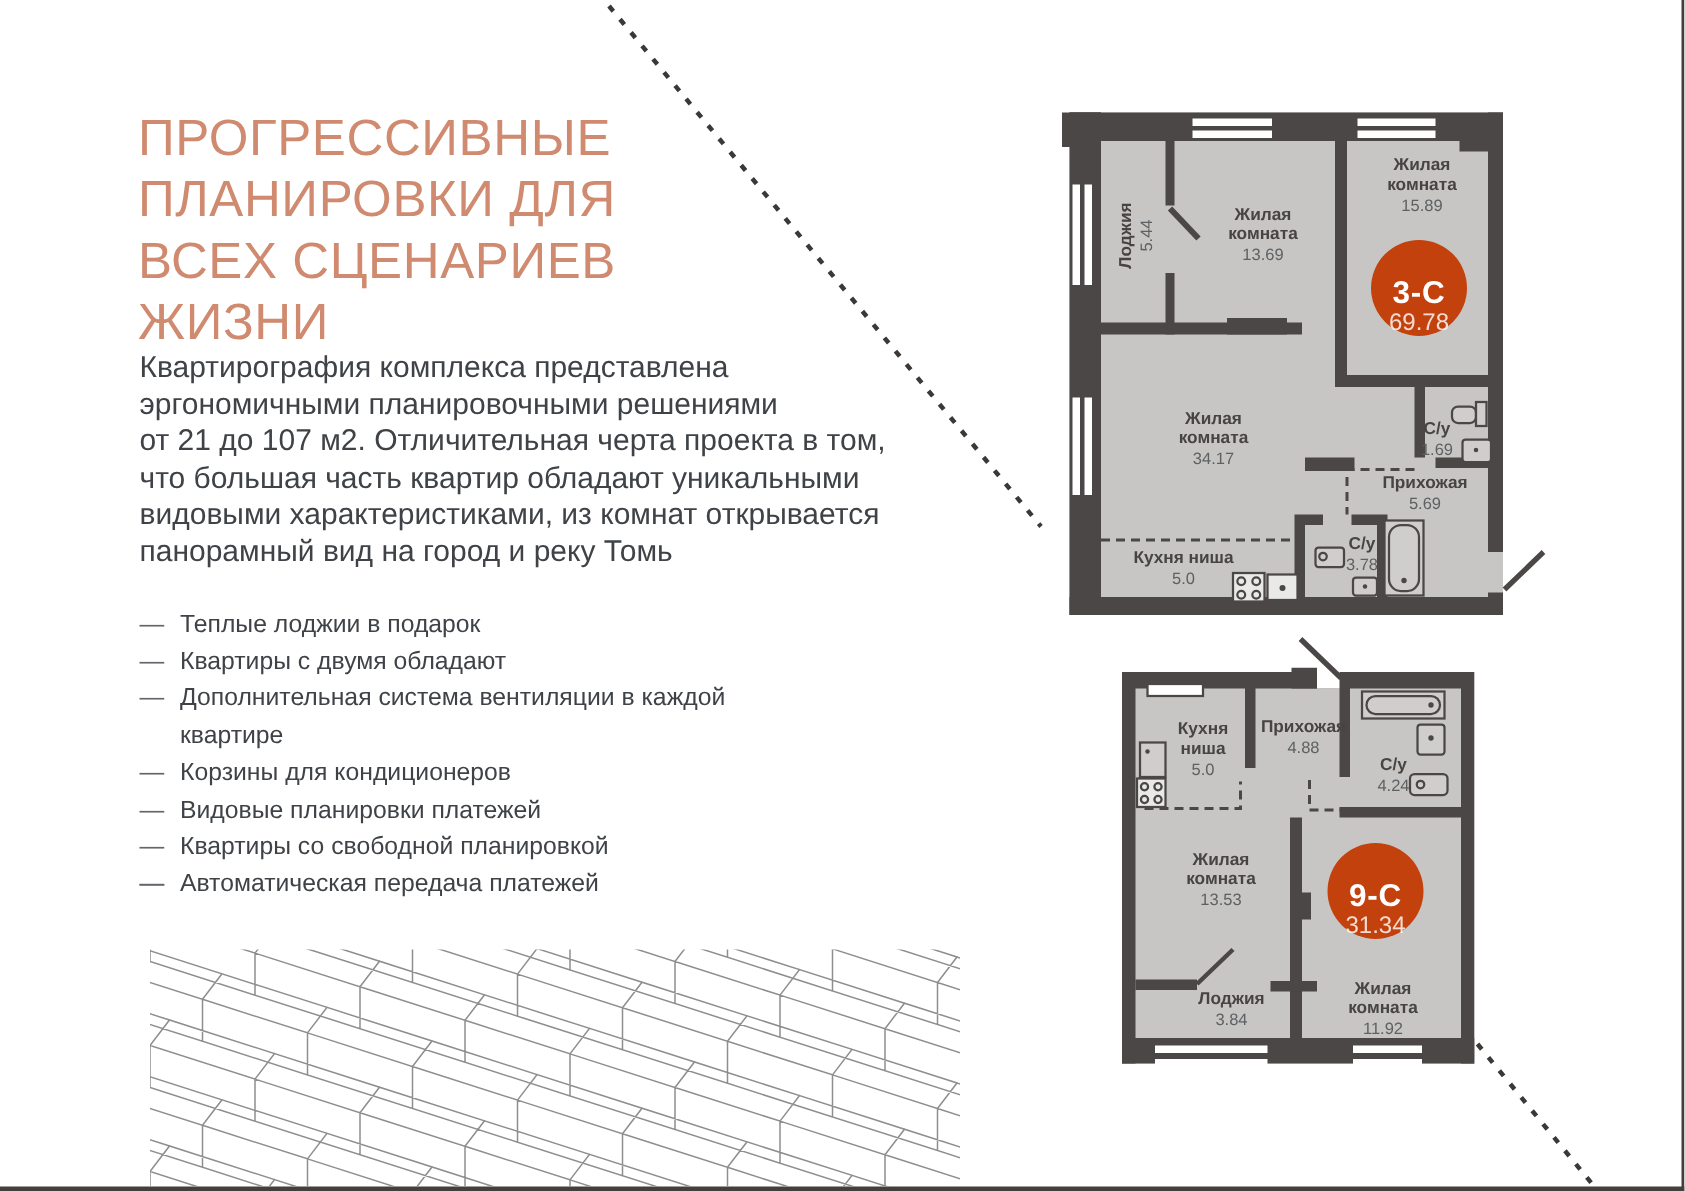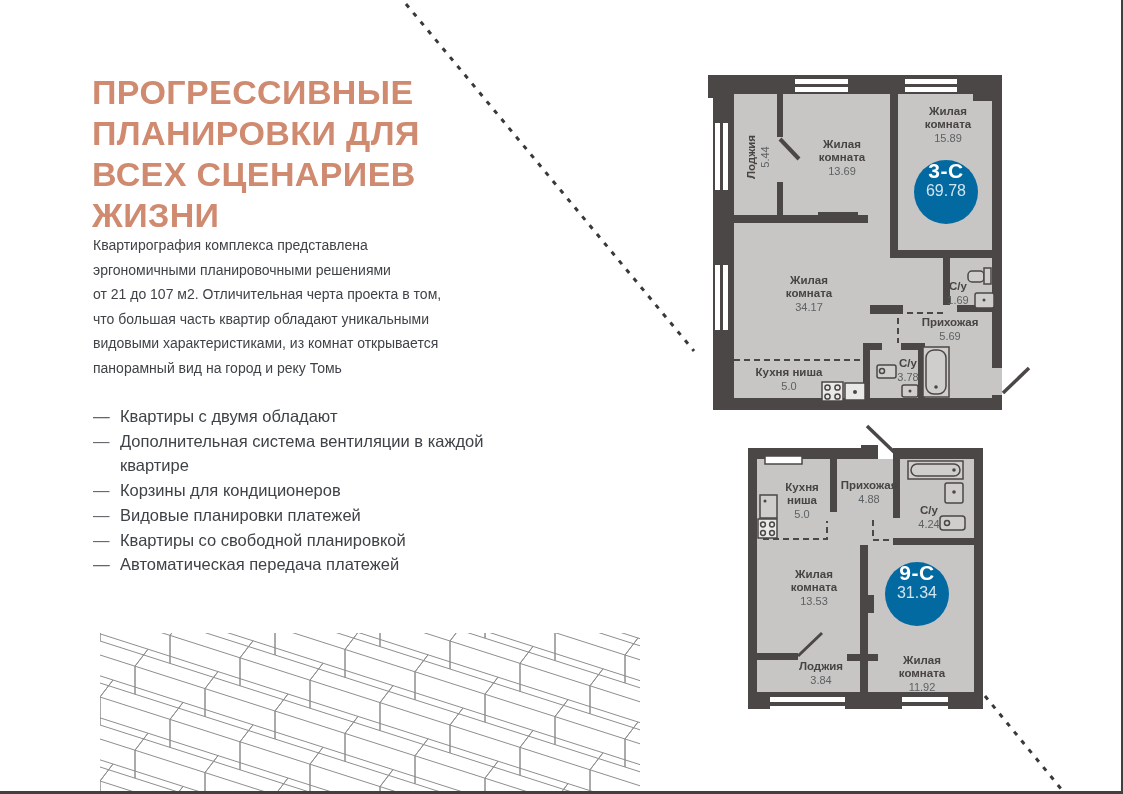--- a/index.html
+++ b/index.html
@@ -3,26 +3,26 @@
 <meta charset="utf-8">
 <style>
   html,body{margin:0;padding:0;background:#fff;}
   .page{
     position:relative;width:1123px;height:794px;background:#ffffff;overflow:hidden;
     font-family:"Liberation Sans","DejaVu Sans",sans-serif;box-sizing:border-box;
     border-right:2px solid #443f3d;border-bottom:3px solid #443f3d;
   }
   .heading{
     position:absolute;left:92px;top:72px;width:430px;
-    font-size:34px;font-weight:700;line-height:41px;letter-spacing:.4px;
+    font-size:34px;font-weight:400;line-height:41px;letter-spacing:.4px;
     color:#cf8a6f;white-space:pre-line;z-index:2;
   }
   .intro{
     position:absolute;left:93px;top:233px;width:510px;
-    font-size:14px;line-height:24.5px;color:#3f4347;white-space:pre-line;z-index:2;
+    font-size:20px;line-height:24.5px;color:#3f4347;white-space:pre-line;z-index:2;
   }
   .features{
     position:absolute;left:93px;top:404px;width:432px;margin:0;padding:0;
     list-style:none;font-size:16.5px;line-height:24.7px;color:#3f4347;z-index:2;
   }
   .features li{position:relative;padding-left:27px;margin:0;}
   .features .dash{position:absolute;left:0;top:0;color:#63666a;}
   .bricks{position:absolute;left:100px;top:633px;width:540px;height:158px;z-index:1;}
   .plan{position:absolute;z-index:2;}
   .plan svg{position:absolute;left:0;top:0;}
@@ -32,22 +32,22 @@
     position:absolute;transform:translate(-50%,-50%);text-align:center;
     color:#474443;z-index:3;
   }
   .rot{transform:translate(-50%,-50%) rotate(-90deg);}
   .rname{font-size:11.5px;font-weight:700;line-height:1.12;}
   .rarea{font-size:11px;font-weight:400;color:#5e6163;margin-top:1px;line-height:1.1;}
   .w64{width:64px;}
   .w44{width:46px;}
   .w90{width:92px;}
   .badge{
-    position:absolute;width:64px;height:64px;border-radius:50%;background:#0369a1;
-    color:#fff;display:flex;flex-direction:column;align-items:center;justify-content:flex-start;
+    position:absolute;width:64px;height:64px;border-radius:50%;background:#c2410c;
+    color:#fff;display:flex;flex-direction:column;align-items:center;justify-content:flex-end;
     transform:translate(-50%,-50%);z-index:4;
   }
   .badge .t{font-size:21px;font-weight:700;letter-spacing:.5px;line-height:1;}
   .badge .a{font-size:16px;color:rgba(255,255,255,.82);margin-top:2px;line-height:1;}
   .overlay{position:absolute;left:0;top:0;z-index:5;pointer-events:none;}
 </style>
 </head>
 <body>
 
 <div class="page">
@@ -58,21 +58,21 @@
 ЖИЗНИ</div>
 
   <div class="intro">Квартирография комплекса представлена
 эргономичными планировочными решениями
 от 21 до 107 м2. Отличительная черта проекта в том,
 что большая часть квартир обладают уникальными
 видовыми характеристиками, из комнат открывается
 панорамный вид на город и реку Томь</div>
 
   <ul class="features">
-    <li><span class="dash">—</span></li>
+    <li><span class="dash">—</span><span>Теплые лоджии в подарок</span></li>
     <li><span class="dash">—</span><span>Квартиры с двумя обладают</span></li>
     <li><span class="dash">—</span><span>Дополнительная система вентиляции в каждой квартире</span></li>
     <li><span class="dash">—</span><span>Корзины для кондиционеров</span></li>
     <li><span class="dash">—</span><span>Видовые планировки платежей</span></li>
     <li><span class="dash">—</span><span>Квартиры со свободной планировкой</span></li>
     <li><span class="dash">—</span></li>
     <li><span class="dash">—</span><span>Автоматическая передача платежей</span></li>
   </ul>
 
   <svg class="bricks" viewBox="0 0 540 158" width="540" height="158">

